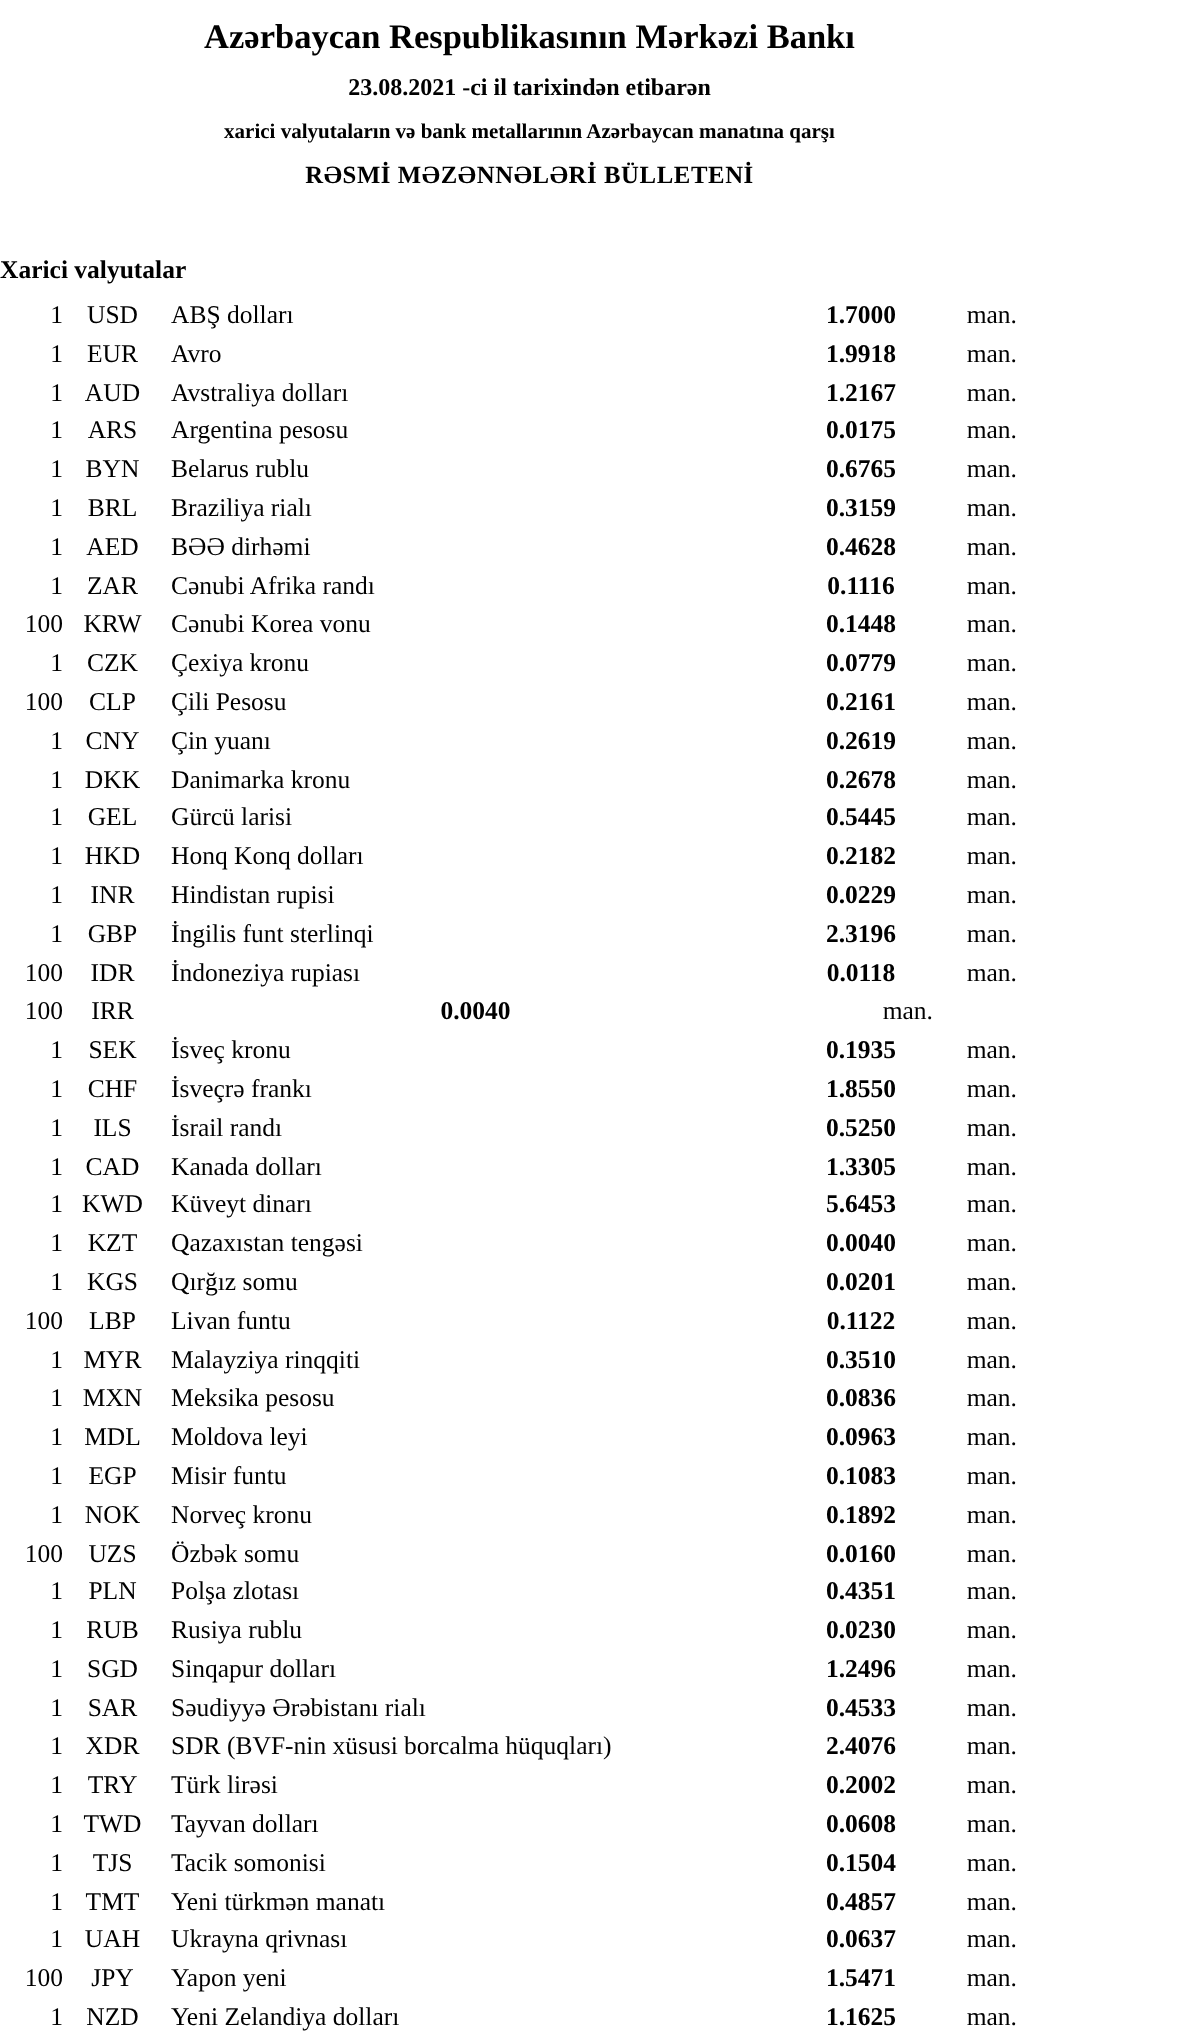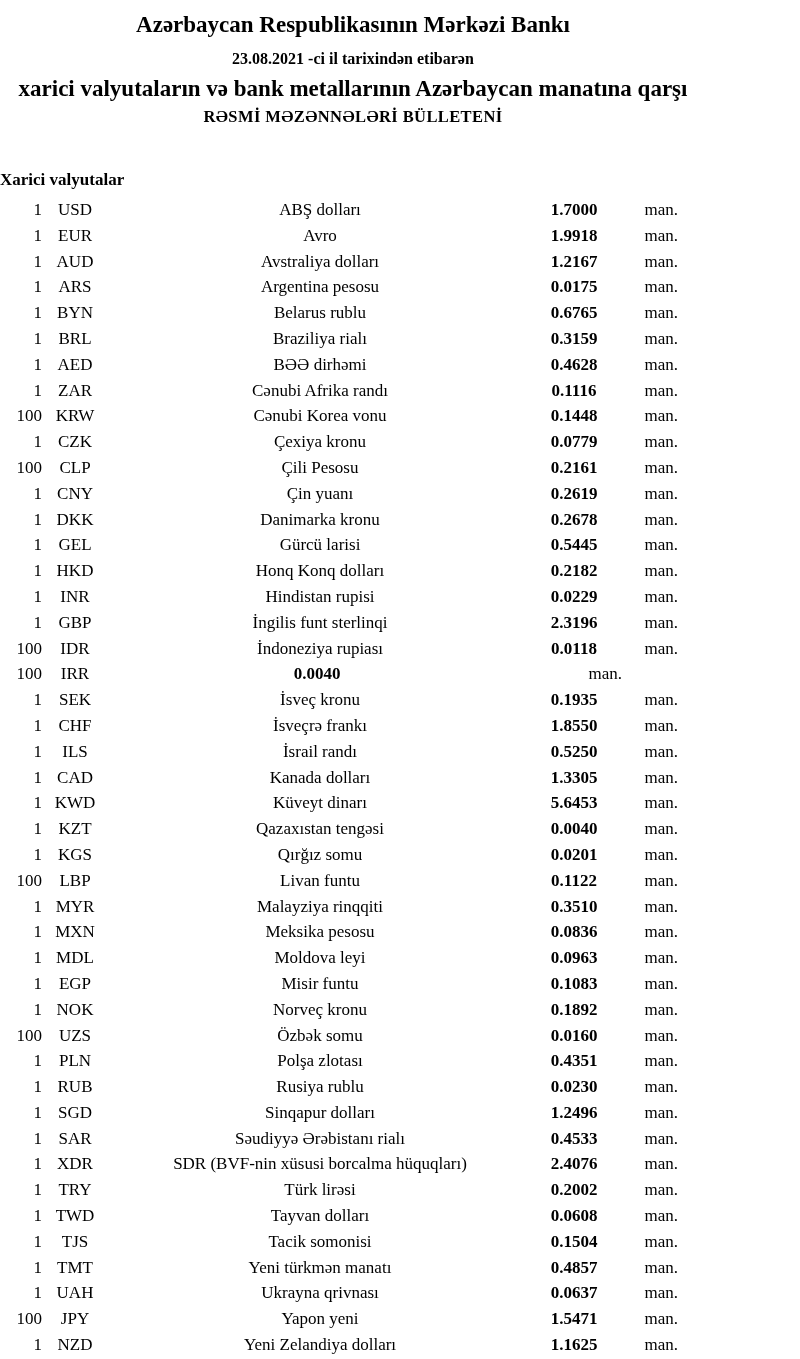--- a/index.html
+++ b/index.html
@@ -31,21 +31,21 @@
     text-align: center;
     font-weight: bold;
     margin: 0;
   }
   .hdr-date {
     font-size: 16px;
     line-height: 20px;
     margin-top: 9px;
   }
   .hdr-sub {
-    font-size: 23px;
+    font-size: 14px;
     line-height: 21px;
     margin-top: 9px;
   }
   .hdr-bulletin {
     font-size: 16.5px;
     line-height: 21px;
     margin-top: 7px;
     letter-spacing: 0.4px;
   }
   .section-title {
@@ -61,21 +61,21 @@
   .row {
     display: grid;
     grid-template-columns: 42px 66px 1fr 96px 56px;
     height: 25.8px;
     line-height: 25.8px;
     font-size: 17px;
     white-space: nowrap;
   }
   .cell-nominal { text-align: right; }
   .cell-code    { text-align: center; }
-  .cell-name    { text-align: center; padding-left: 6px; overflow: hidden; }
+  .cell-name    { text-align: left; padding-left: 6px; overflow: hidden; }
   .cell-rate    { text-align: center; font-weight: bold; }
   .cell-unit    { text-align: right; }
 </style>
 </head>
 <body>
 
 <div class="page">
 
   <div class="hdr-title">Azərbaycan Respublikasının Mərkəzi Bankı</div>
 

